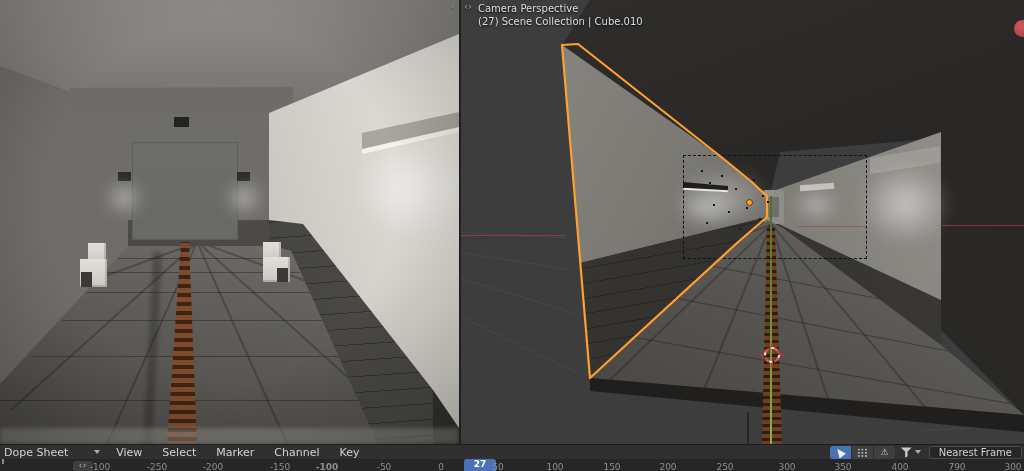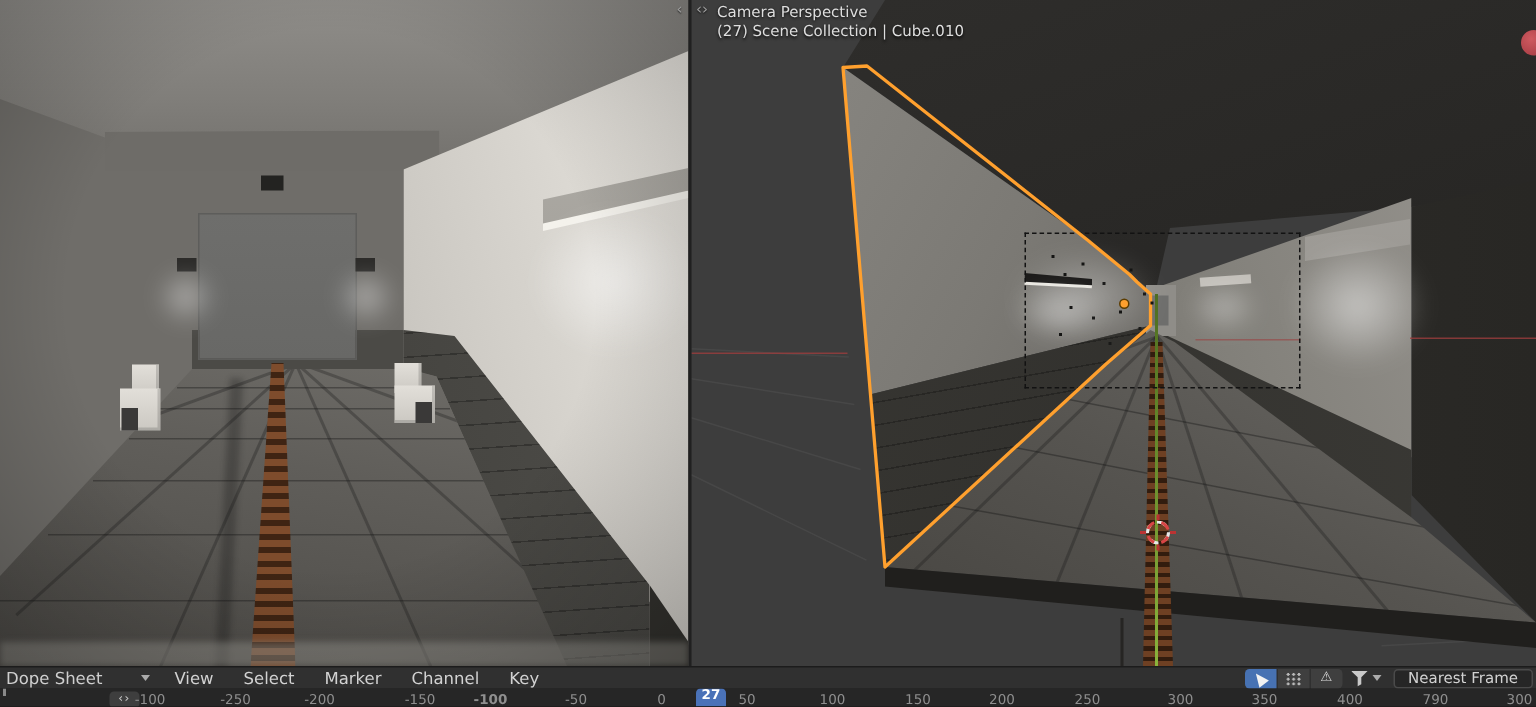--- a/index.html
+++ b/index.html
@@ -162,21 +162,21 @@
   .filter-wrap { display:flex; align-items:center; gap:3px; margin-right:8px; }
   .funnel { width:11px; height:11px; background:#c9c9c9;
     clip-path:polygon(0% 8%,100% 8%,62% 46%,62% 88%,40% 100%,40% 46%); }
   .nearest-btn { height:13px; padding:0 9px; margin-right:2px; background:#262626;
     border:1px solid #4a4a4a; border-radius:3px; color:#d2d2d2; font-size:10px;
     line-height:11px; display:flex; align-items:center; }
 
   
   .ruler { position:absolute; left:0; top:459px; width:1024px; height:12px; background:#262626; overflow:hidden; }
   .tick { position:absolute; top:3px; transform:translateX(-50%); color:#8f8f8f; font-size:9px; line-height:10px; }
-  .playhead { position:absolute; top:0; width:20px; height:12px; background:var(--frame_badge_blue);
+  .playhead { position:absolute; top:0; width:32px; height:12px; background:var(--frame_badge_blue);
     border-radius:3px 3px 0 0; color:#fff; font-size:9px; font-weight:bold; text-align:center; line-height:11px; }
   .ruler-nav { position:absolute; left:73px; top:2px; width:20px; height:11px; background:#3e3e3e;
     border-radius:3px; color:#c8c8c8; font-size:8px; line-height:9px; text-align:center; letter-spacing:1px; }
   .ruler-edge-tick { position:absolute; left:2px; top:0; width:2px; height:5px; background:#8a8a8a; }
 </style>
 </head>
 <body>
 
 <div class="screen">
   <div class="vp-row">

